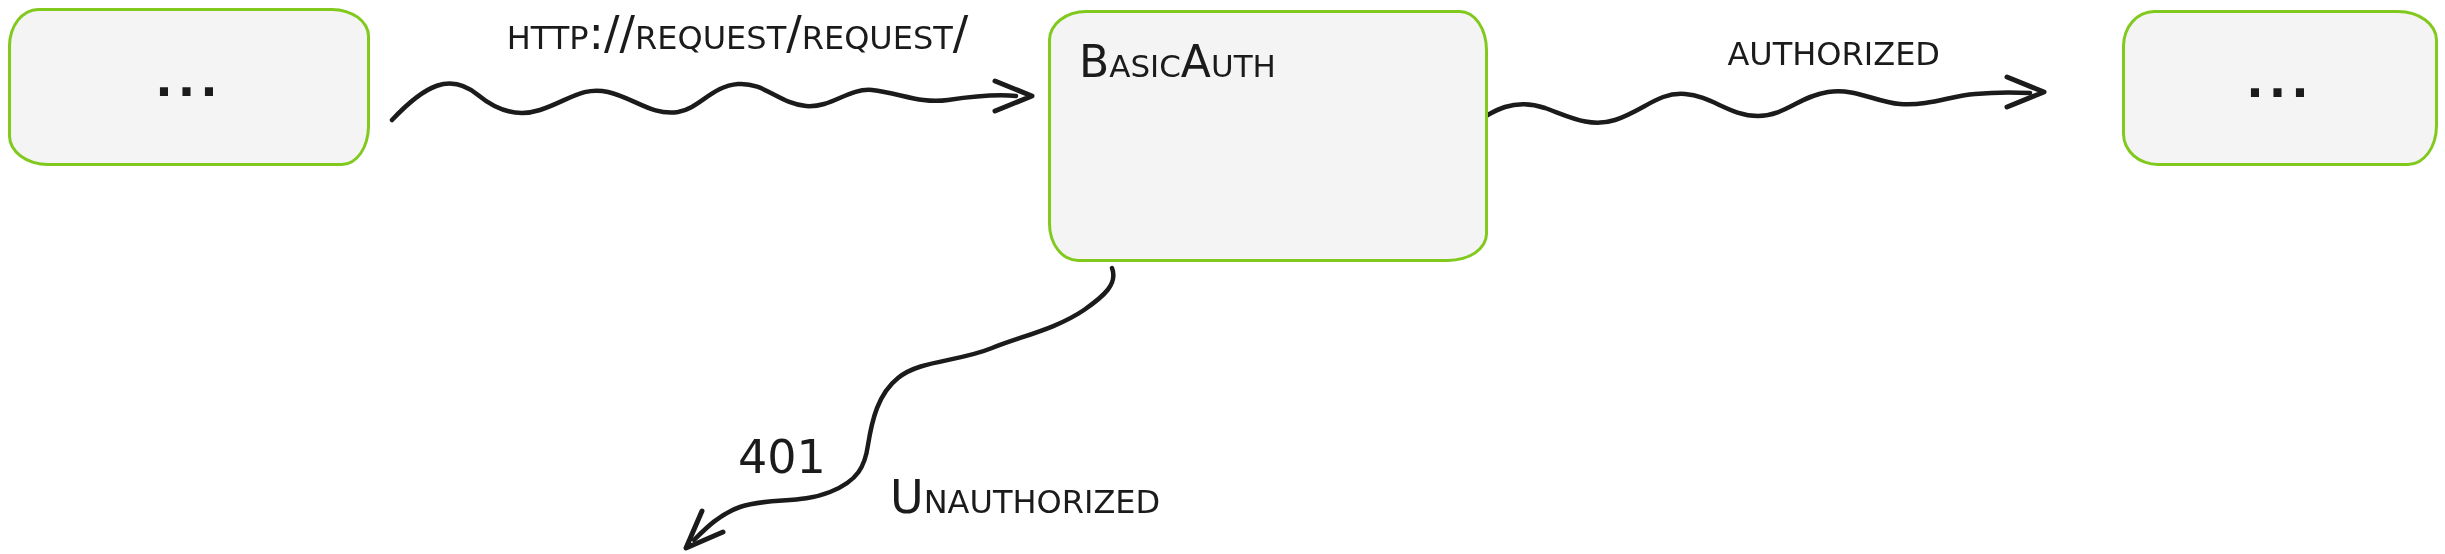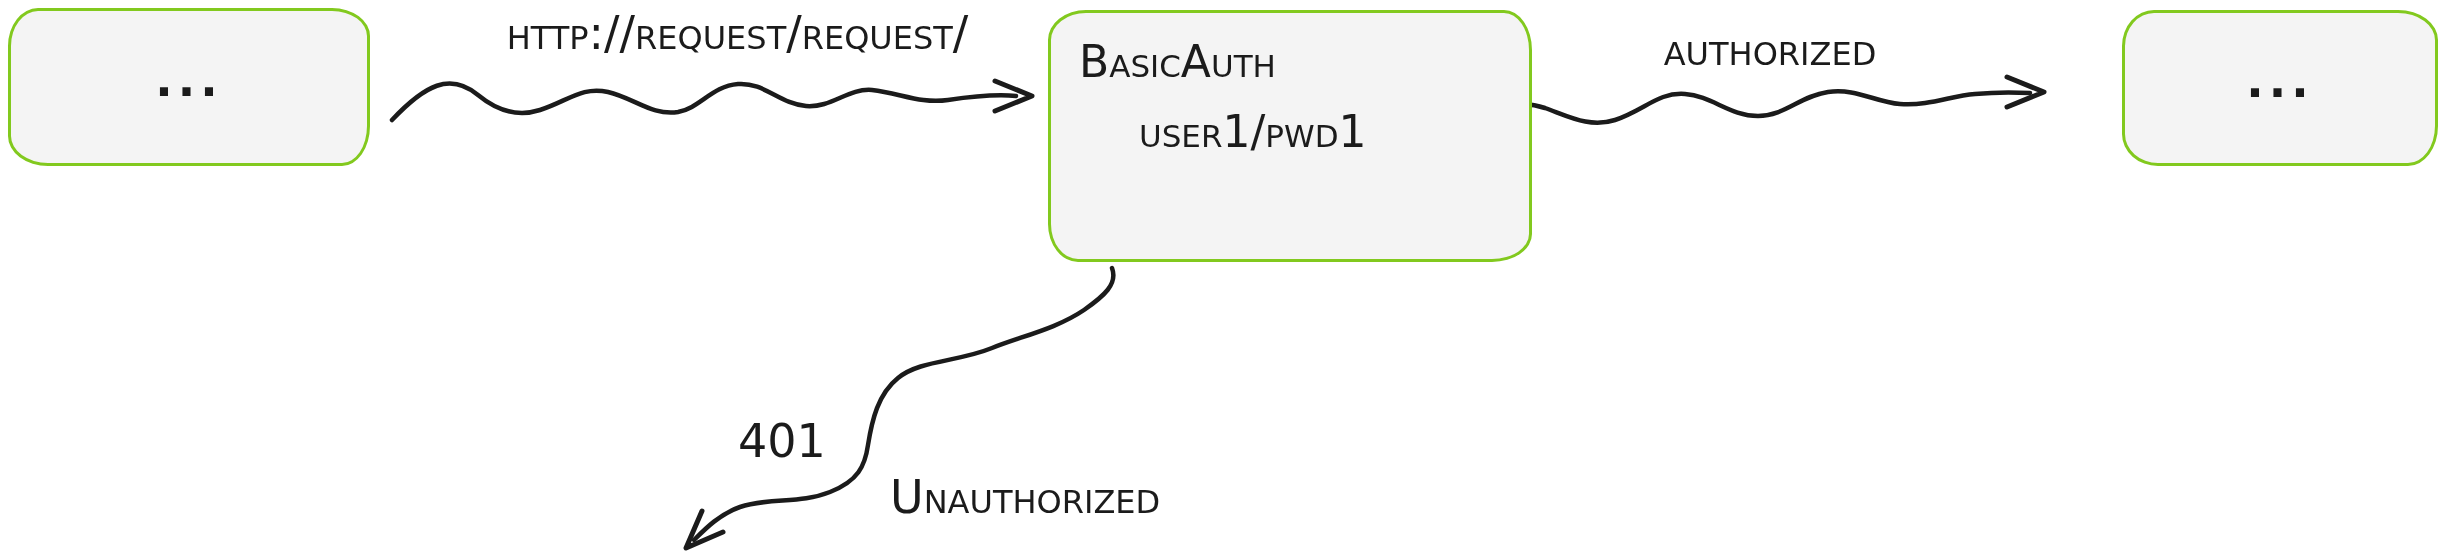--- a/index.html
+++ b/index.html
@@ -120,30 +120,29 @@
            C 800 504, 770 497, 740 507
            C 720 514, 706 528, 694 540"></path>
       <path class="edge-head" d="M 723 532 L 686 548 L 702 511"></path>
     </g>
   </svg>
 
   <div class="node-box r1" style="left:8px; top:8px; width:362px; height:158px;">
     <span class="ellipsis-label">...</span>
   </div>
 
-  <div class="node-box r2 auth-box" style="left:1048px; top:10px; width:484px; height:252px;">
+  <div class="node-box r2 auth-box" style="left:1048px; top:10px; width:440px; height:252px;">
     <div class="auth-line title hand">BasicAuth</div>
-    <div class="auth-line cred hand">user1/pwd1</div>
   </div>
 
   <div class="node-box r3" style="left:2122px; top:10px; width:316px; height:156px;">
     <span class="ellipsis-label">...</span>
   </div>
 
   <div class="edge-label center hand" style="left:450px; top:8px; width:575px;">http://request/request/</div>
 
-  <div class="edge-label center hand" style="left:1600px; top:24px; width:340px;">authorized</div>
+  <div class="edge-label center hand" style="left:1600px; top:24px; width:340px;text-align:right;">authorized</div>
 
-  <div class="edge-label" style="left:738px; top:416px;">401</div>
+  <div class="edge-label" style="left:738px; top:432px;">401</div>
 
   <div class="edge-label hand" style="left:890px; top:472px;text-align:center;">Unauthorized</div>
 
 </div>
 
 </body></html>

